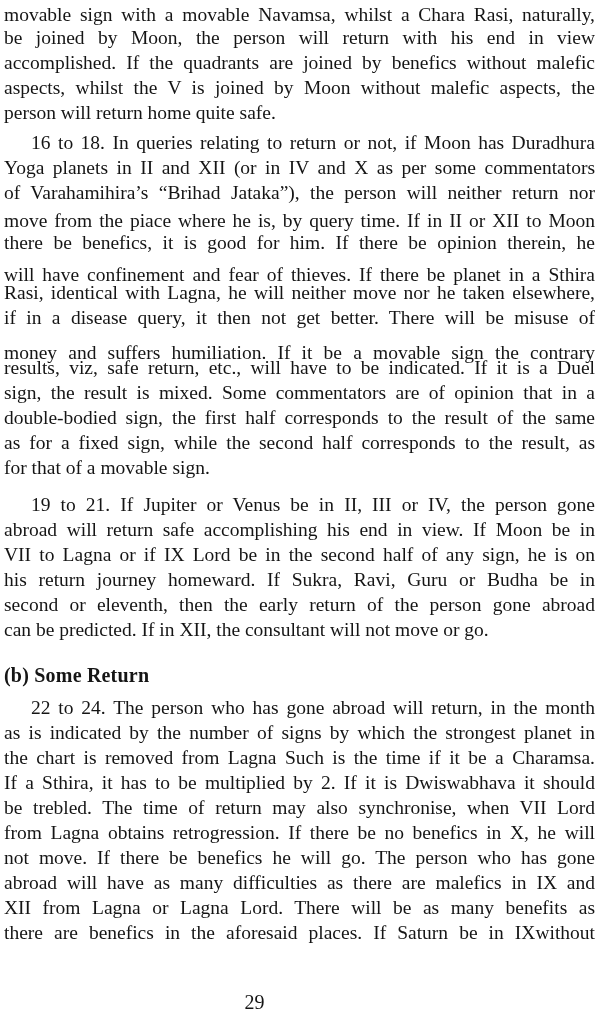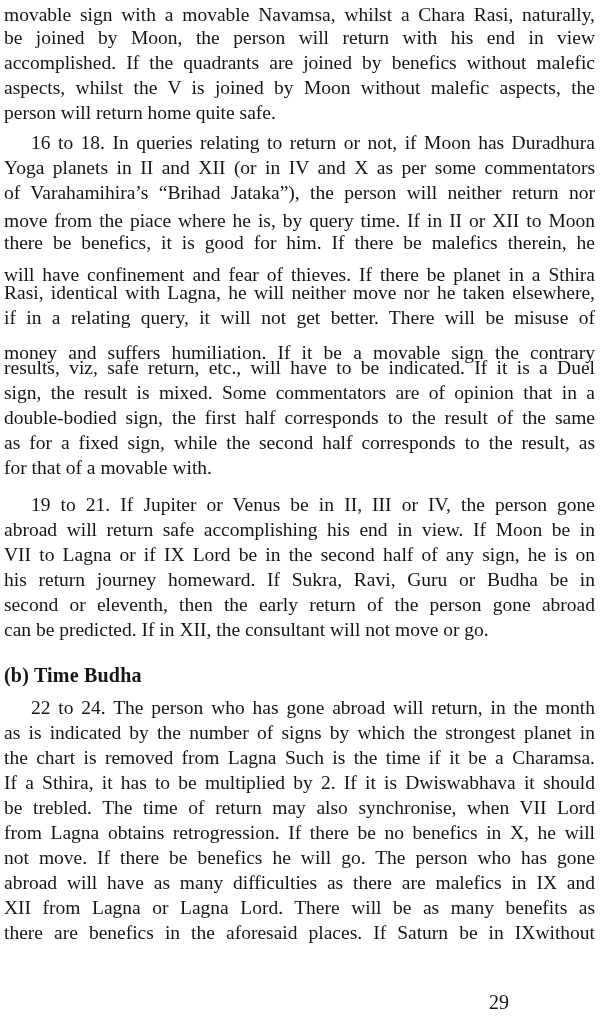--- a/index.html
+++ b/index.html
@@ -15,21 +15,21 @@
     white-space: nowrap; text-align: justify; text-align-last: justify;
     transform-origin: left top;
   }
   .line.last { text-align-last: left; }
   .line.indent { left: 27px; width: 564px; font-family: Liberation Serif, serif; }
   .heading {
     position: absolute; left: 0; font-size: 20px; font-weight: bold;
     line-height: 25px; white-space: nowrap; letter-spacing: 0.2px;
   }
   .pagenum {
-    position: absolute; top: 991px; left: 0; width: 509px; text-align: right;
+    position: absolute; top: 991px; left: 0; width: 509px; text-align: center;
     font-size: 20px; line-height: 22px;
   }
 </style>
 </head>
 <body>
 
 <div class="page">
 
   <div>
     <div class="line" style="top:2px">movable sign with a movable Navamsa,  whilst a Chara Rasi, naturally,</div>
@@ -37,42 +37,42 @@
     <div class="line" style="top:50px">accomplished. If the quadrants are joined by benefics without malefic</div>
     <div class="line" style="top:75px">aspects, whilst the V is joined by Moon without malefic aspects, the</div>
     <div class="line last" style="top:100px">person will return home quite safe.</div>
   </div>
 
   <div>
     <div class="line indent" style="top:130px">16 to 18. In queries relating to return or not, if Moon has Duradhura</div>
     <div class="line" style="top:155px">Yoga planets in II and XII (or in IV and X as per some commentators</div>
     <div class="line" style="top:180px">of Varahamihira’s “Brihad Jataka”), the person will neither return nor</div>
     <div class="line" style="top:208px">move from the piace where he is, by query time. If in II or XII to Moon</div>
-    <div class="line" style="top:230px">there be benefics, it is good for him. If there be malefics therein, he</div>
+    <div class="line" style="top:230px">there be benefics, it is good for him. If there be opinion therein, he</div>
     <div class="line" style="top:262px">will have confinement and fear of thieves. If there be planet in a Sthira</div>
     <div class="line" style="top:280px">Rasi, identical with Lagna, he will neither move nor he taken elsewhere,</div>
-    <div class="line" style="top:305px">if in a relating query, it will not get better.  There will be misuse of</div>
+    <div class="line" style="top:305px">if in a disease query, it then not get better.  There will be misuse of</div>
     <div class="line" style="top:340px">money and suffers humiliation. If it be a movable sign the contrary</div>
     <div class="line" style="top:355px">results, viz, safe return, etc., will have to be indicated. If it is a Duel</div>
     <div class="line" style="top:380px">sign, the result is mixed. Some commentators are of opinion that in a</div>
     <div class="line" style="top:405px">double-bodied sign, the first half corresponds to the result of the same</div>
     <div class="line" style="top:430px">as for a fixed sign, while the second half corresponds to the result, as</div>
-    <div class="line last" style="top:455px">for that of a movable with.</div>
+    <div class="line last" style="top:455px">for that of a movable sign.</div>
   </div>
 
   <div>
     <div class="line indent" style="top:492px">19 to 21. If Jupiter or Venus be in II, III or IV, the person gone</div>
     <div class="line" style="top:517px">abroad will return safe accomplishing his end in view. If Moon be in</div>
     <div class="line" style="top:542px">VII to Lagna or if IX Lord be in the second half of any sign, he is on</div>
     <div class="line" style="top:567px">his return journey homeward. If Sukra, Ravi,  Guru or Budha be in</div>
     <div class="line" style="top:592px">second or eleventh,  then the early return of the person gone abroad</div>
     <div class="line last" style="top:617px">can be predicted. If in XII,  the consultant will not move or go.</div>
   </div>
 
-  <div class="heading" style="top:663px">(b) Time Budha</div>
+  <div class="heading" style="top:663px">(b) Some Return</div>
 
   <div>
     <div class="line indent" style="top:695px">22 to 24. The person who has gone abroad will return, in the month</div>
     <div class="line" style="top:720px">as is indicated by the number of signs by which the strongest planet in</div>
     <div class="line" style="top:745px">the chart is removed from Lagna Such is the time if it be a Charamsa.</div>
     <div class="line" style="top:770px">If a Sthira, it has to be multiplied by 2. If it is Dwiswabhava it should</div>
     <div class="line" style="top:795px">be trebled. The time of return may also synchronise, when VII Lord</div>
     <div class="line" style="top:820px">from Lagna obtains retrogression. If there be no benefics in X, he will</div>
     <div class="line" style="top:845px">not move. If there be benefics he will go. The person who has gone</div>
     <div class="line" style="top:870px">abroad will have as many difficulties as there are malefics in IX and</div>

